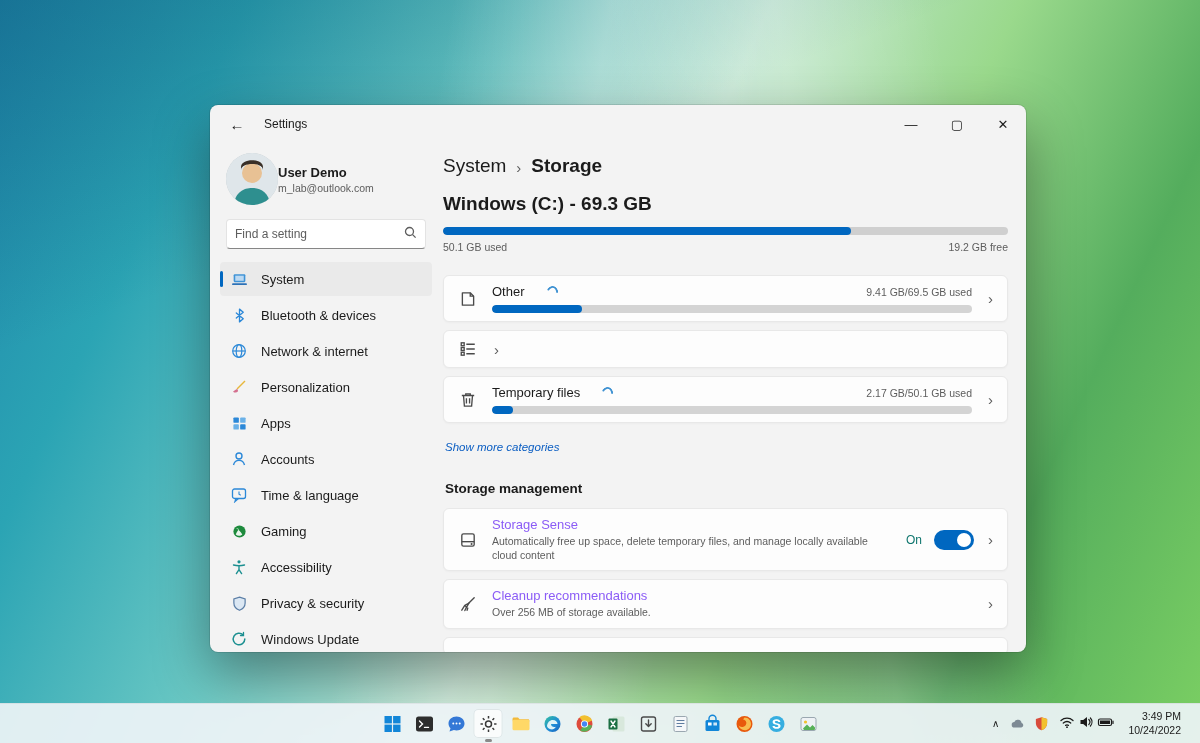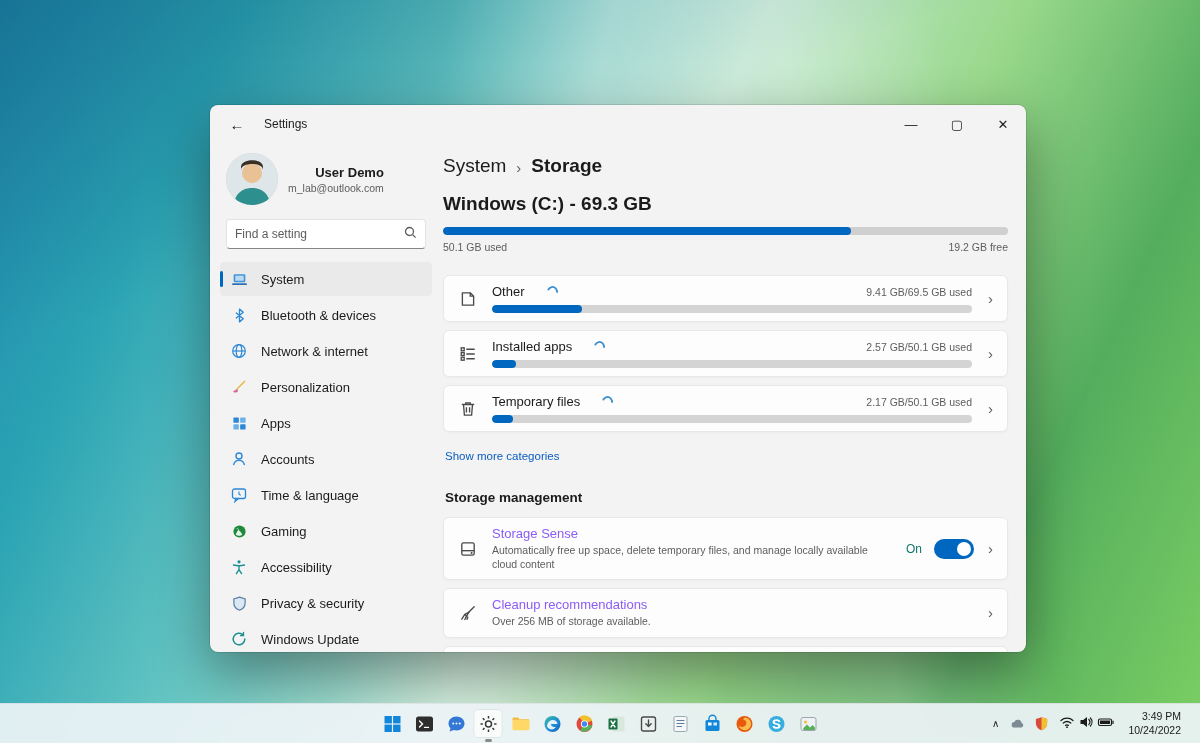--- a/index.html
+++ b/index.html
@@ -30,21 +30,21 @@
     font-size:15px; color:#1b1b1b; cursor:pointer; }
   .title-text { font-size:12px; color:#1b1b1b; margin-left:12px; }
   .caption-controls { margin-left:auto; display:flex; height:100%; }
   .caption-btn { width:46px; height:100%; display:flex; align-items:center; justify-content:center;
     font-size:13px; color:#1b1b1b; cursor:pointer; }
 
   .window-body { flex:1; display:flex; min-height:0; }
 
   
   .sidebar { width:232px; flex:0 0 232px; padding-top:2px; }
-  .user-row { display:flex; align-items:center; gap:10px; padding:8px 16px 12px 16px;text-align:right; }
+  .user-row { display:flex; align-items:center; padding:8px 16px 12px 16px; }
   .avatar { width:52px; height:52px; border-radius:50%; overflow:hidden; flex:0 0 52px;
     background:#cfd8dc; box-shadow: inset 0 0 0 1px rgba(0,0,0,0.08); }
   .user-name { font-size:13px; font-weight:bold; color:#1b1b1b; }
   .user-email { font-size:10.5px; color:#5d5d5d; margin-top:2px; }
 
   .search-box { margin:2px 16px 12px 16px; height:30px; background:#ffffff;
     border:1px solid #e3e3e3; border-bottom:1px solid #868686; border-radius:4px;
     display:flex; align-items:center; padding:0 8px; }
   .search-box input { flex:1; border:none; outline:none; background:transparent;
     font-size:12px; color:#1b1b1b; font-family:inherit; }
@@ -80,21 +80,21 @@
   .cat-label { font-size:13px; color:#1b1b1b; }
   .spinner { width:11px; height:11px; border:2px solid #3f92d2; border-radius:50%;
     border-bottom-color:transparent; border-left-color:transparent; transform:rotate(-30deg);
     margin-left:22px; }
   .cat-usage { margin-left:auto; font-size:10.5px; color:#5d5d5d; }
   .cat-bar { height:8px; background:#d4d4d4; border-radius:4px; overflow:hidden; margin-top:6px; }
   .cat-bar .fill { height:100%; background:#0067c0; border-radius:4px; }
   .chevron { font-size:15px; color:#5d5d5d; flex:0 0 auto; padding-left:2px; }
 
   .link-row { margin:14px 2px 0 2px; }
-  .link { font-size:11.5px; color:#0a5dc2; cursor:pointer; }
+  .link { font-size:11.5px; color:#0a5dc2; cursor:pointer;font-style:italic; }
 
   .section-header { font-size:13.5px; font-weight:bold; color:#1b1b1b; margin:26px 0 12px 2px; }
 
   .setting-title { font-size:13px; color:#8b5cf6; }
   .setting-desc { font-size:10.5px; color:#5d5d5d; margin-top:2px; line-height:1.35; max-width:420px; }
   .right-group { display:flex; align-items:center; gap:12px; flex:0 0 auto; }
   .toggle-label { font-size:12px; color:#0f766e; }
   .toggle { width:40px; height:20px; border-radius:10px; background:#0067c0; position:relative; cursor:pointer; }
   .toggle .knob { position:absolute; top:3px; right:3px; width:14px; height:14px; border-radius:50%; background:#ffffff; }
 
@@ -323,30 +323,20 @@
 
           <div class="card">
             <span class="card-ico">
               <svg width="18" height="18" viewBox="0 0 16 16" fill="none" stroke="#4a4a4a" stroke-width="1.2">
                   <rect x="2" y="2.5" width="2.6" height="2.6"></rect>
                   <rect x="2" y="6.7" width="2.6" height="2.6"></rect>
                   <rect x="2" y="10.9" width="2.6" height="2.6"></rect>
                   <path d="M6.5 3.8h7.5M6.5 8h7.5M6.5 12.2h7.5"></path>
                 </svg>
             </span>
-            <div class="card-mid">
-              <div class="cat-row">
-                <span class="cat-label">Installed apps</span>
-                <span class="spinner"></span>
-                <span class="cat-usage">2.57 GB/50.1 GB used</span>
-              </div>
-              <div class="cat-bar">
-                <div class="fill" style="width: 5.1%;"></div>
-              </div>
-            </div>
             <span class="chevron">›</span>
           </div>
 
           <div class="card">
             <span class="card-ico">
               <svg width="18" height="18" viewBox="0 0 16 16" fill="none" stroke="#4a4a4a" stroke-width="1.2">
                   <path d="M2.5 4h11M6 4V2.5h4V4M4 4l.8 9.5h6.4L12 4M6.6 6.5v4.5M9.4 6.5v4.5"></path>
                 </svg>
             </span>
             <div class="card-mid">

